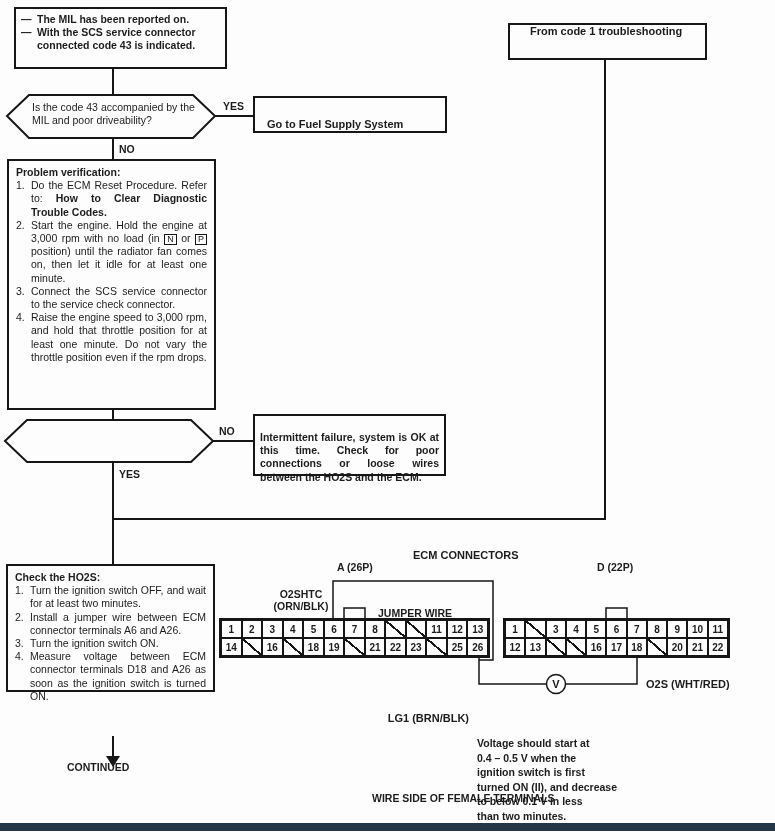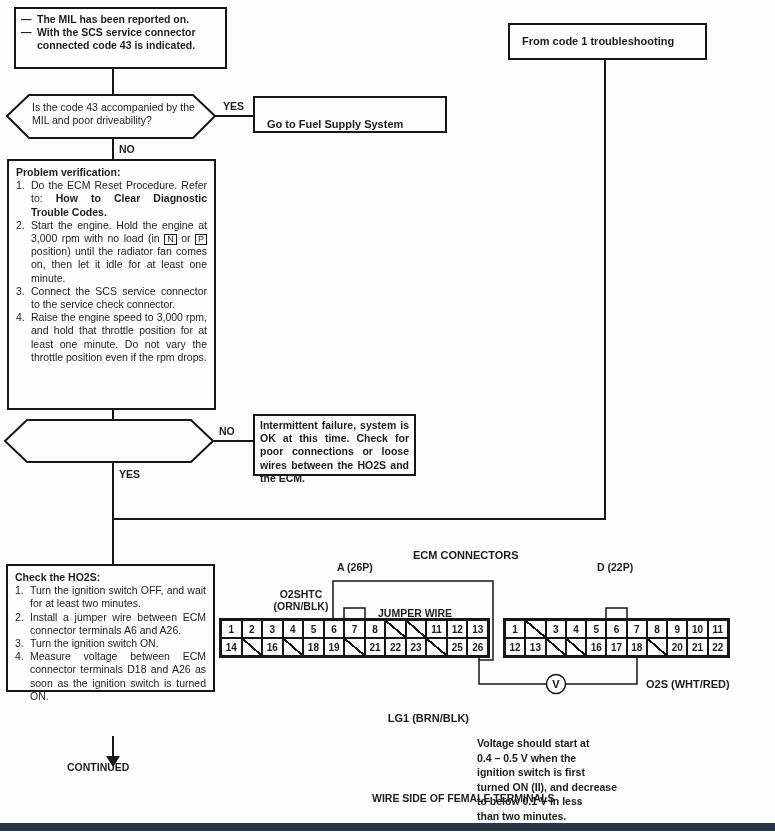--- a/index.html
+++ b/index.html
@@ -77,21 +77,21 @@
   </div>
 
   <div class="abs txt" style="left:32px;top:101px;width:170px;">Is the code 43 accompanied by the MIL and poor driveability?</div>
   <div class="abs lbl" style="left:223px;top:100px;">YES</div>
   <div class="abs lbl" style="left:119px;top:143px;">NO</div>
 
   <div class="abs fbox txt11 b" style="left:253px;top:96px;width:194px;height:37px;display:flex;align-items:flex-end;padding-left:12px;">
     <span>Go to Fuel Supply System</span>
   </div>
 
-  <div class="abs fbox txt11 b" style="left:508px;top:23px;width:199px;height:37px;display:flex;align-items:center;padding-left:12px;">
+  <div class="abs fbox txt11 b" style="left:508px;top:23px;width:199px;height:37px;display:flex;align-items:flex-start;padding-left:20px;">
     <span>From code 1 troubleshooting</span>
   </div>
 
   <div class="abs fbox txt" style="left:7px;top:159px;width:209px;height:251px;padding:5px 7px;">
     <div class="b">Problem verification:</div>
     <div class="numrow">
       <span class="num">1.</span>
       <span class="itext"><span>Do the ECM Reset Procedure. Refer to: </span><span class="b">How to Clear Diagnostic Trouble Codes.</span></span>
     </div>
     <div class="numrow">
@@ -104,21 +104,21 @@
     </div>
     <div class="numrow">
       <span class="num">4.</span>
       <span class="itext">Raise the engine speed to 3,000 rpm, and hold that throttle position for at least one minute. Do not vary the throttle position even if the rpm drops.</span>
     </div>
   </div>
 
   <div class="abs lbl" style="left:219px;top:425px;">NO</div>
   <div class="abs lbl" style="left:119px;top:468px;">YES</div>
 
-  <div class="abs fbox txt b" style="left:253px;top:414px;width:163px;height:62px;padding:3px 5px;text-align:justify;">
+  <div class="abs fbox txt b" style="left:253px;top:414px;width:193px;height:62px;padding:15px 5px;text-align:justify;">
     <span>Intermittent failure, system is OK at this time. Check for poor connections or loose wires between the HO2S and the ECM.</span>
   </div>
 
   <div class="abs fbox txt" style="left:6px;top:564px;width:209px;height:128px;padding:5px 7px;">
     <div class="b">Check the HO2S:</div>
     <div class="numrow">
       <span class="num">1.</span>
       <span class="itext">Turn the ignition switch OFF, and wait for at least two minutes.</span>
     </div>
     <div class="numrow">

